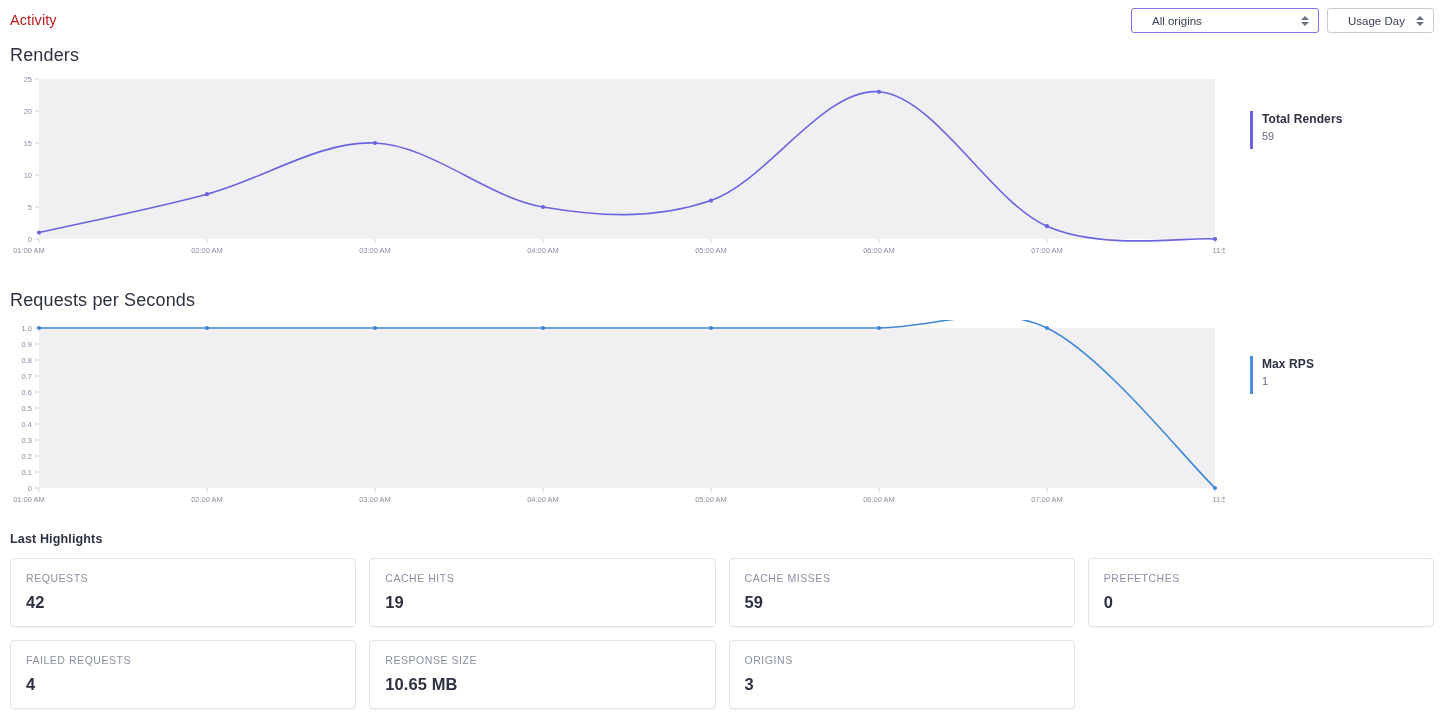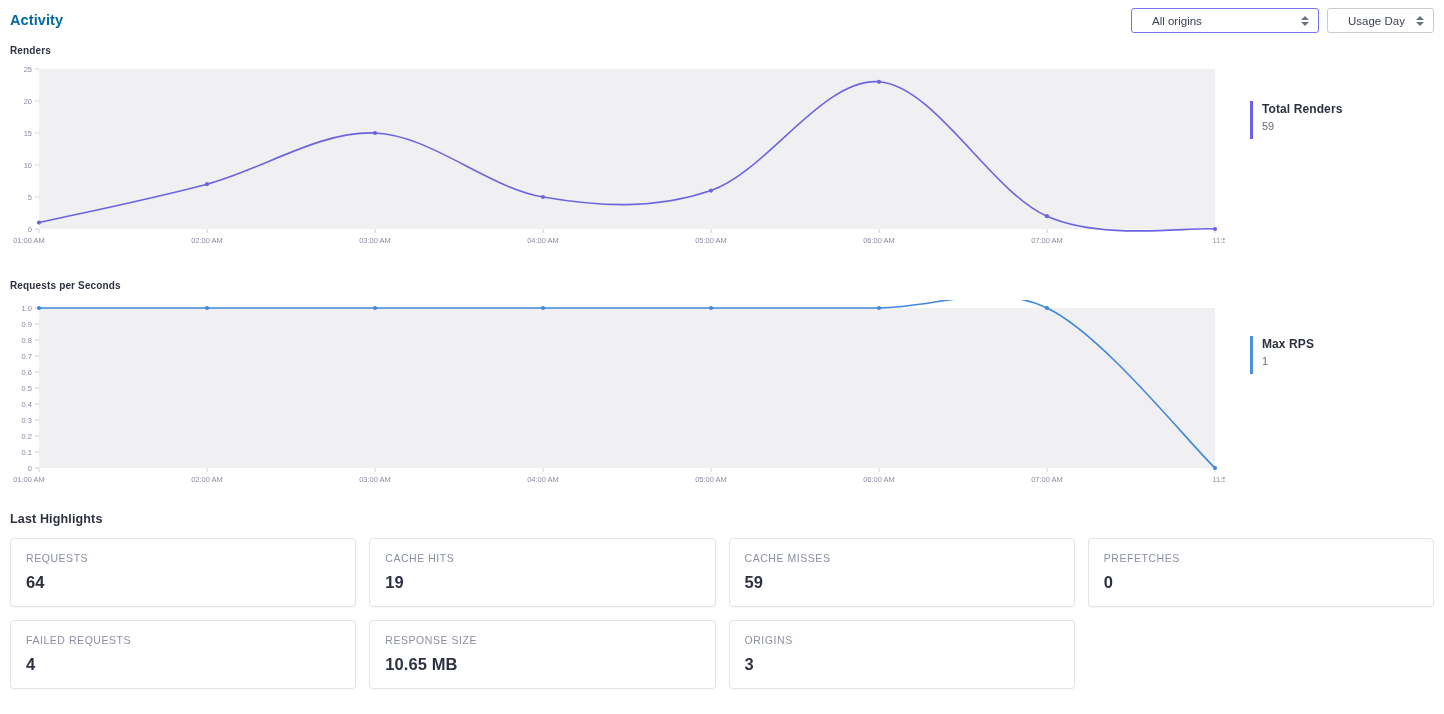--- a/index.html
+++ b/index.html
@@ -22,22 +22,22 @@
 
   
   .header {
     position: relative;
     height: 40px;
     display: flex;
     align-items: center;
   }
   .page-title {
     font-size: 14.5px;
-    font-weight: 700;
-    color: #0369a1;
+    font-weight: 400;
+    color: #b91c1c;
     letter-spacing: 0.1px;
   }
   .header-controls {
     position: absolute;
     right: 0;
     top: 8px;
     display: flex;
     gap: 8px;
   }
   .select-box {
@@ -74,22 +74,22 @@
     display: block;
     width: 0; height: 0;
     border-left: 4px solid transparent;
     border-right: 4px solid transparent;
   }
   .select-arrows i.up   { border-bottom: 4px solid #6b7180; }
   .select-arrows i.down { border-top: 4px solid #6b7180; }
 
   
   .section-label {
-    font-size: 10px;
-    font-weight: 700;
+    font-size: 18px;
+    font-weight: 400;
     color: #2e3141;
     letter-spacing: 0.15px;
   }
 
   .chart-block { position: relative; }
 
   .chart-row {
     position: relative;
     display: flex;
   }
@@ -303,21 +303,21 @@
         <div class="legend-value">1</div>
       </div>
     </div>
   </div>
 
   <div style="margin-top:22px;">
     <div class="highlights-title">Last Highlights</div>
     <div class="card-grid" id="card-grid" style="margin-top:12px;">
         <div class="card">
           <div class="card-label">REQUESTS</div>
-          <div class="card-value">64</div>
+          <div class="card-value">42</div>
         </div>
         <div class="card">
           <div class="card-label">CACHE HITS</div>
           <div class="card-value">19</div>
         </div>
         <div class="card">
           <div class="card-label">CACHE MISSES</div>
           <div class="card-value">59</div>
         </div>
         <div class="card">

